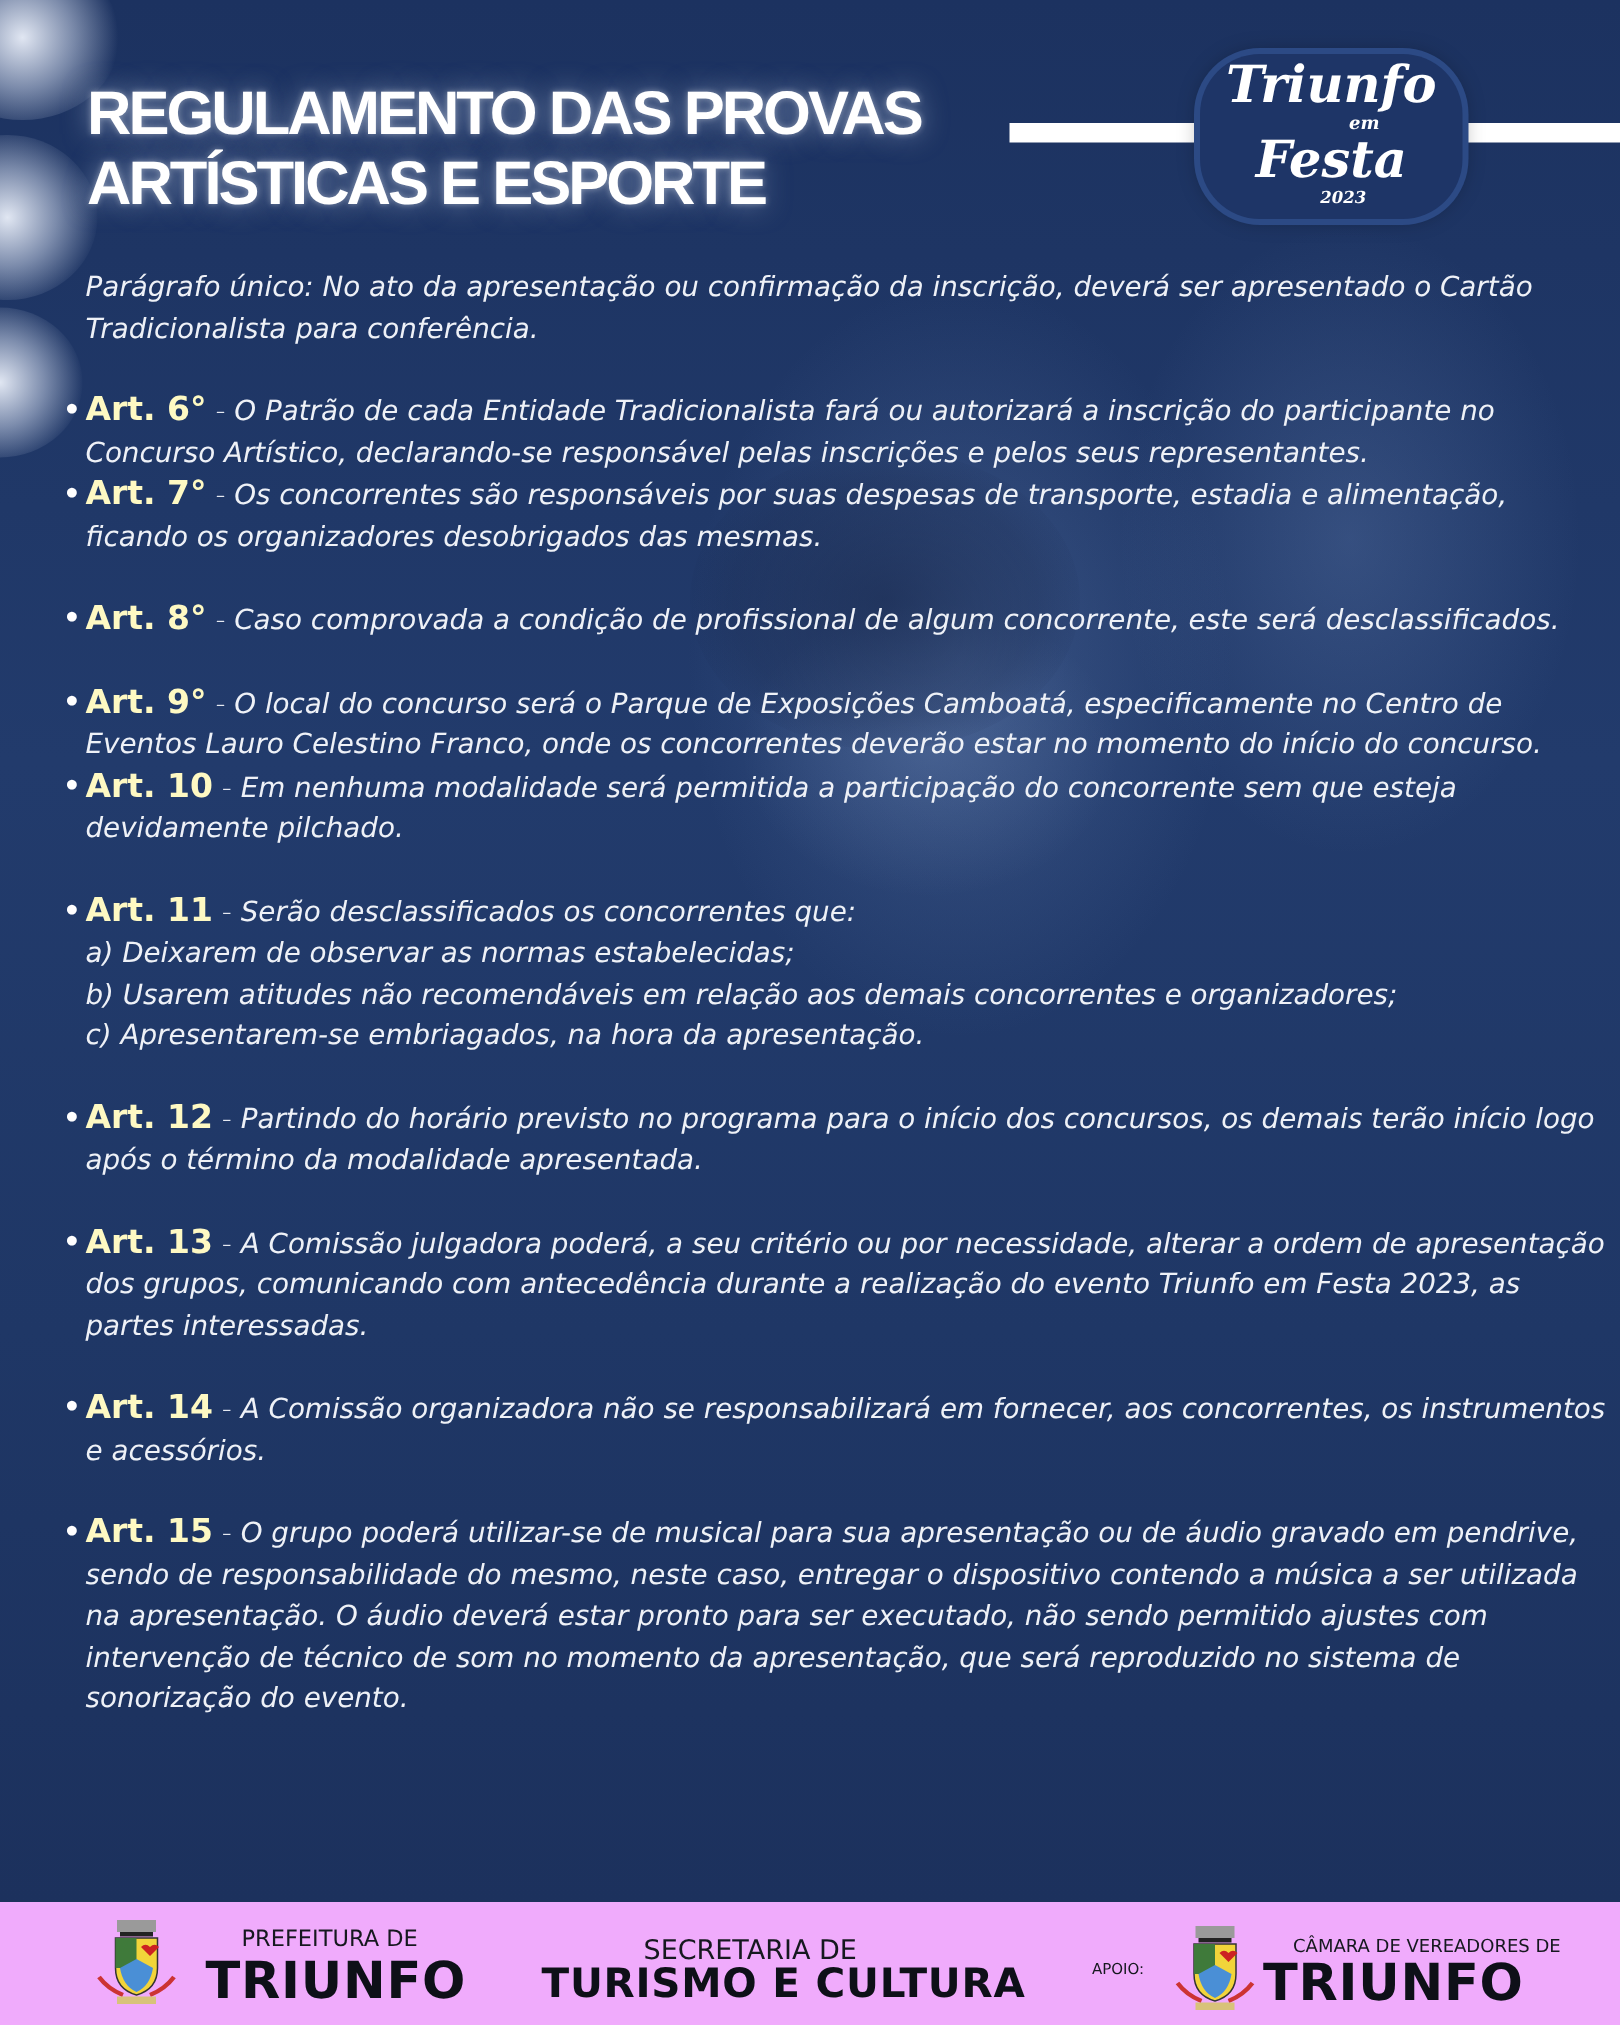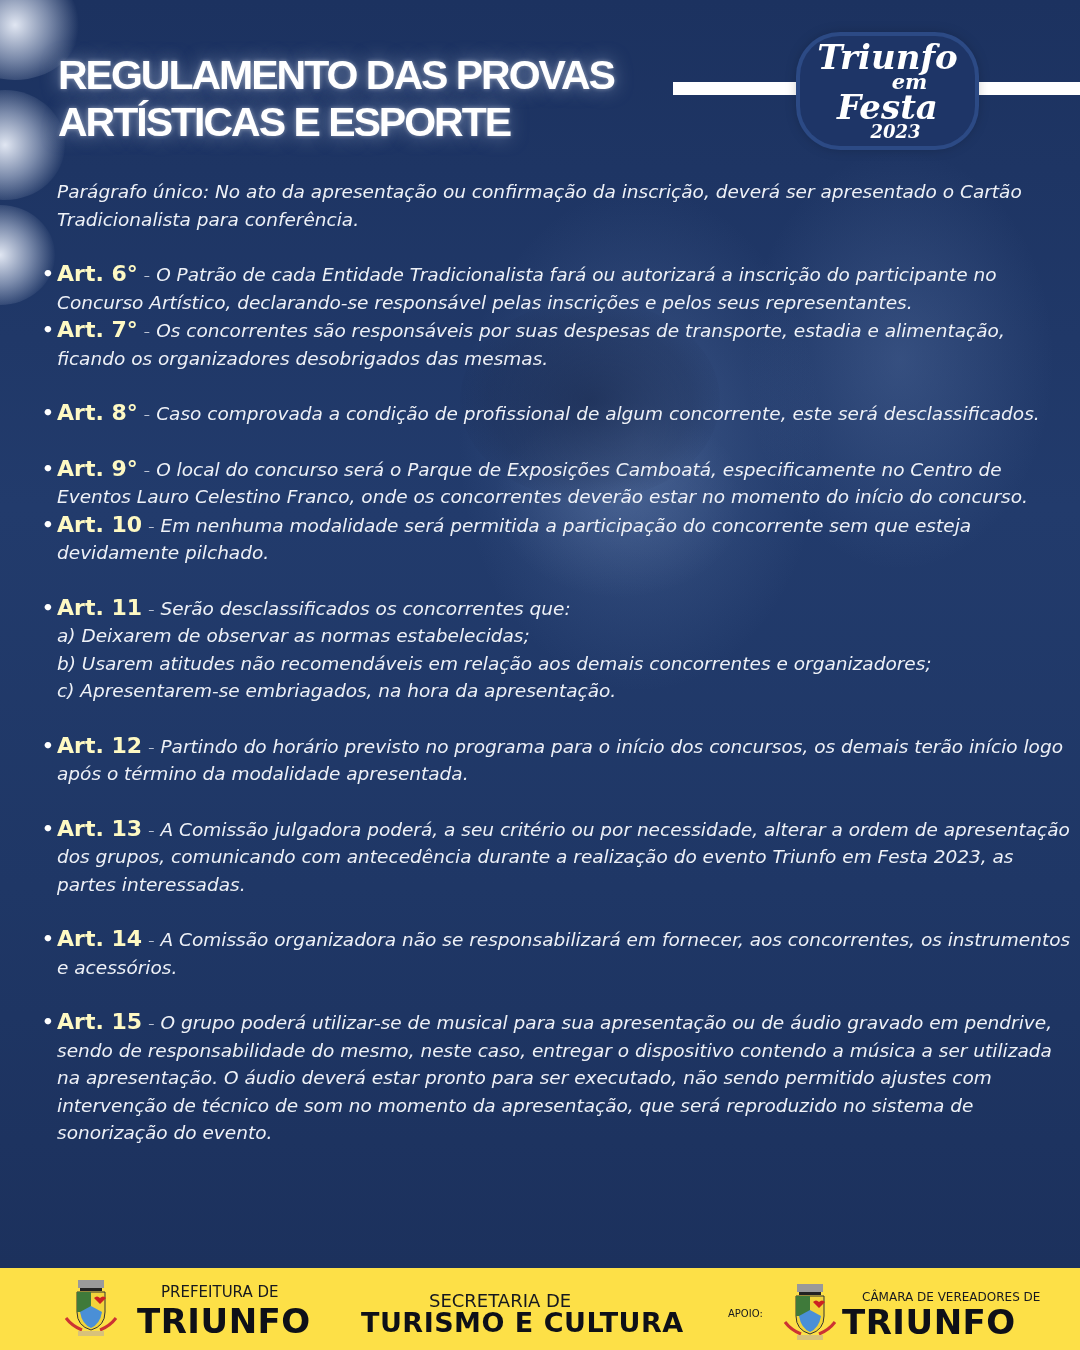--- a/index.html
+++ b/index.html
@@ -42,23 +42,23 @@
     .logo {
       position: absolute; left: 800px; top: 36px; width: 175px; height: 110px;
       background: #1e3567;
       border-radius: 40px;
       box-shadow: 0 0 0 4px #2c4a85, 0 0 14px rgba(0,0,0,0.35);
       text-align: center;
       font-family: "DejaVu Serif", serif;
       font-style: italic; font-weight: 700; color: #ffffff;
     }
     .logo .l1 { position: absolute; left: 0; right: 0; top: 2px; font-size: 34px; line-height: 38px; }
-    .logo .l2 { position: absolute; left: 0; right: 0; top: 38px; font-size: 21px; line-height: 16px; padding-left: 44px; }
+    .logo .l2 { position: absolute; left: 0; right: 0; top: 38px; font-size: 12px; line-height: 16px; padding-left: 44px; }
     .logo .l3 { position: absolute; left: 0; right: 0; top: 52px; font-size: 34px; line-height: 38px; }
-    .logo .l4 { position: absolute; left: 16px; right: 0; top: 89px; font-size: 18px; line-height: 14px; }
+    .logo .l4 { position: absolute; left: 16px; right: 0; top: 89px; font-size: 11px; line-height: 14px; }
 
     .content {
       position: absolute; left: 42px; top: 178px; width: 1035px;
       font-size: 18.5px; line-height: 27.5px;
       font-style: italic; font-weight: 300; color: #eef1f7;
     }
     .para { padding-left: 15px; margin-bottom: 27px; }
     .art { position: relative; padding-left: 15px; }
     .art.gap { margin-bottom: 27px; }
     .bullet {
@@ -66,21 +66,21 @@
       font-style: normal; font-weight: 700; color: #ffffff;
     }
     .art-label {
       font-style: normal; font-weight: 700; color: #fef9c3; font-size: 22px;
     }
     .sep { font-style: normal; }
     .subitem { display: block; }
 
     .footer {
       position: absolute; left: 0; top: 1268px; width: 1080px; height: 82px;
-      background: #fde047;
+      background: #f0abfc;
     }
     .crest {
       position: absolute; width: 58px; height: 60px;
     }
     .ft-small {
       position: absolute; font-family: "DejaVu Sans", sans-serif; color: #16181f;
     }
     .ft-big {
       position: absolute; font-family: "DejaVu Sans", sans-serif; font-weight: 700; color: #0e1018;
       letter-spacing: 0.5px;

